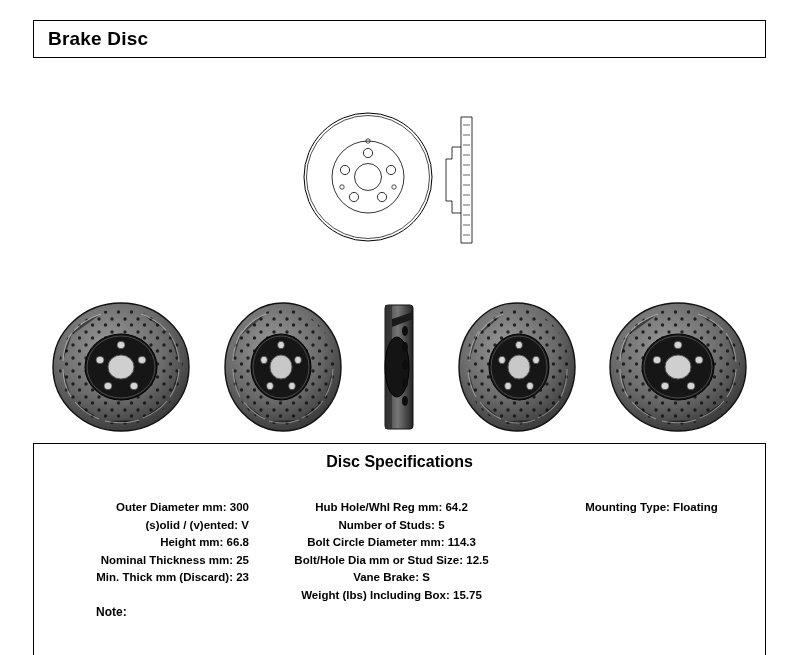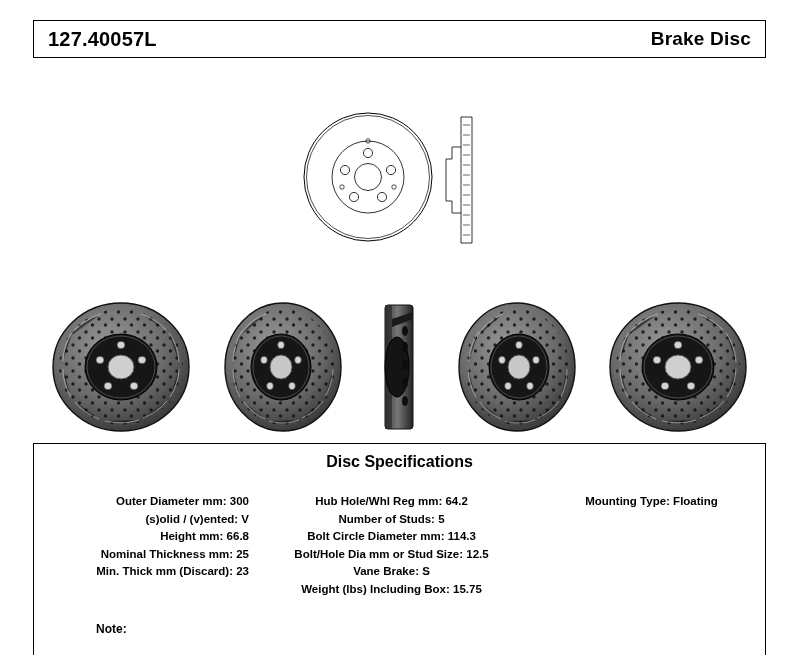--- a/index.html
+++ b/index.html
@@ -30,36 +30,35 @@
   .spec-box{
     position:absolute;left:33px;top:443px;width:733px;height:213px;
     border:1.5px solid #000;box-sizing:border-box;
   }
   .spec-title{
     text-align:center;font-size:16px;font-weight:bold;margin-top:9px;
   }
   .spec-cols{
     position:relative;margin-top:10px;height:120px;
   }
-  .col{position:absolute;top:12px;}
+  .col{position:absolute;top:18px;}
   .col-left{left:0;width:215px;text-align:right;}
   .col-mid{left:225px;width:265px;text-align:center;}
   .col-right{left:510px;width:215px;text-align:center;}
   .spec-line{font-size:11.5px;font-weight:bold;line-height:17.5px;white-space:nowrap;}
   .note{
-    position:absolute;left:62px;top:141px;font-size:12px;font-weight:bold;
+    position:absolute;left:62px;top:124px;font-size:12px;font-weight:bold;
   }
 </style>
 </head>
 <body>
 
 <div class="page">
 
   <div class="header">
-    <div class="part-no">127.40057L</div>
     <div class="doc-type">Brake Disc</div>
   </div>
 
   <div class="top-draw">
     <svg width="220" height="185" viewBox="0 0 220 185">
 
       <circle cx="68" cy="82" r="64" fill="none" stroke="#000" stroke-width="1"></circle>
       <circle cx="68" cy="82" r="61.5" fill="none" stroke="#000" stroke-width="0.7"></circle>
       <circle cx="68" cy="82" r="36" fill="none" stroke="#000" stroke-width="0.8"></circle>
       <circle cx="68" cy="82" r="13.5" fill="none" stroke="#000" stroke-width="0.8"></circle>

